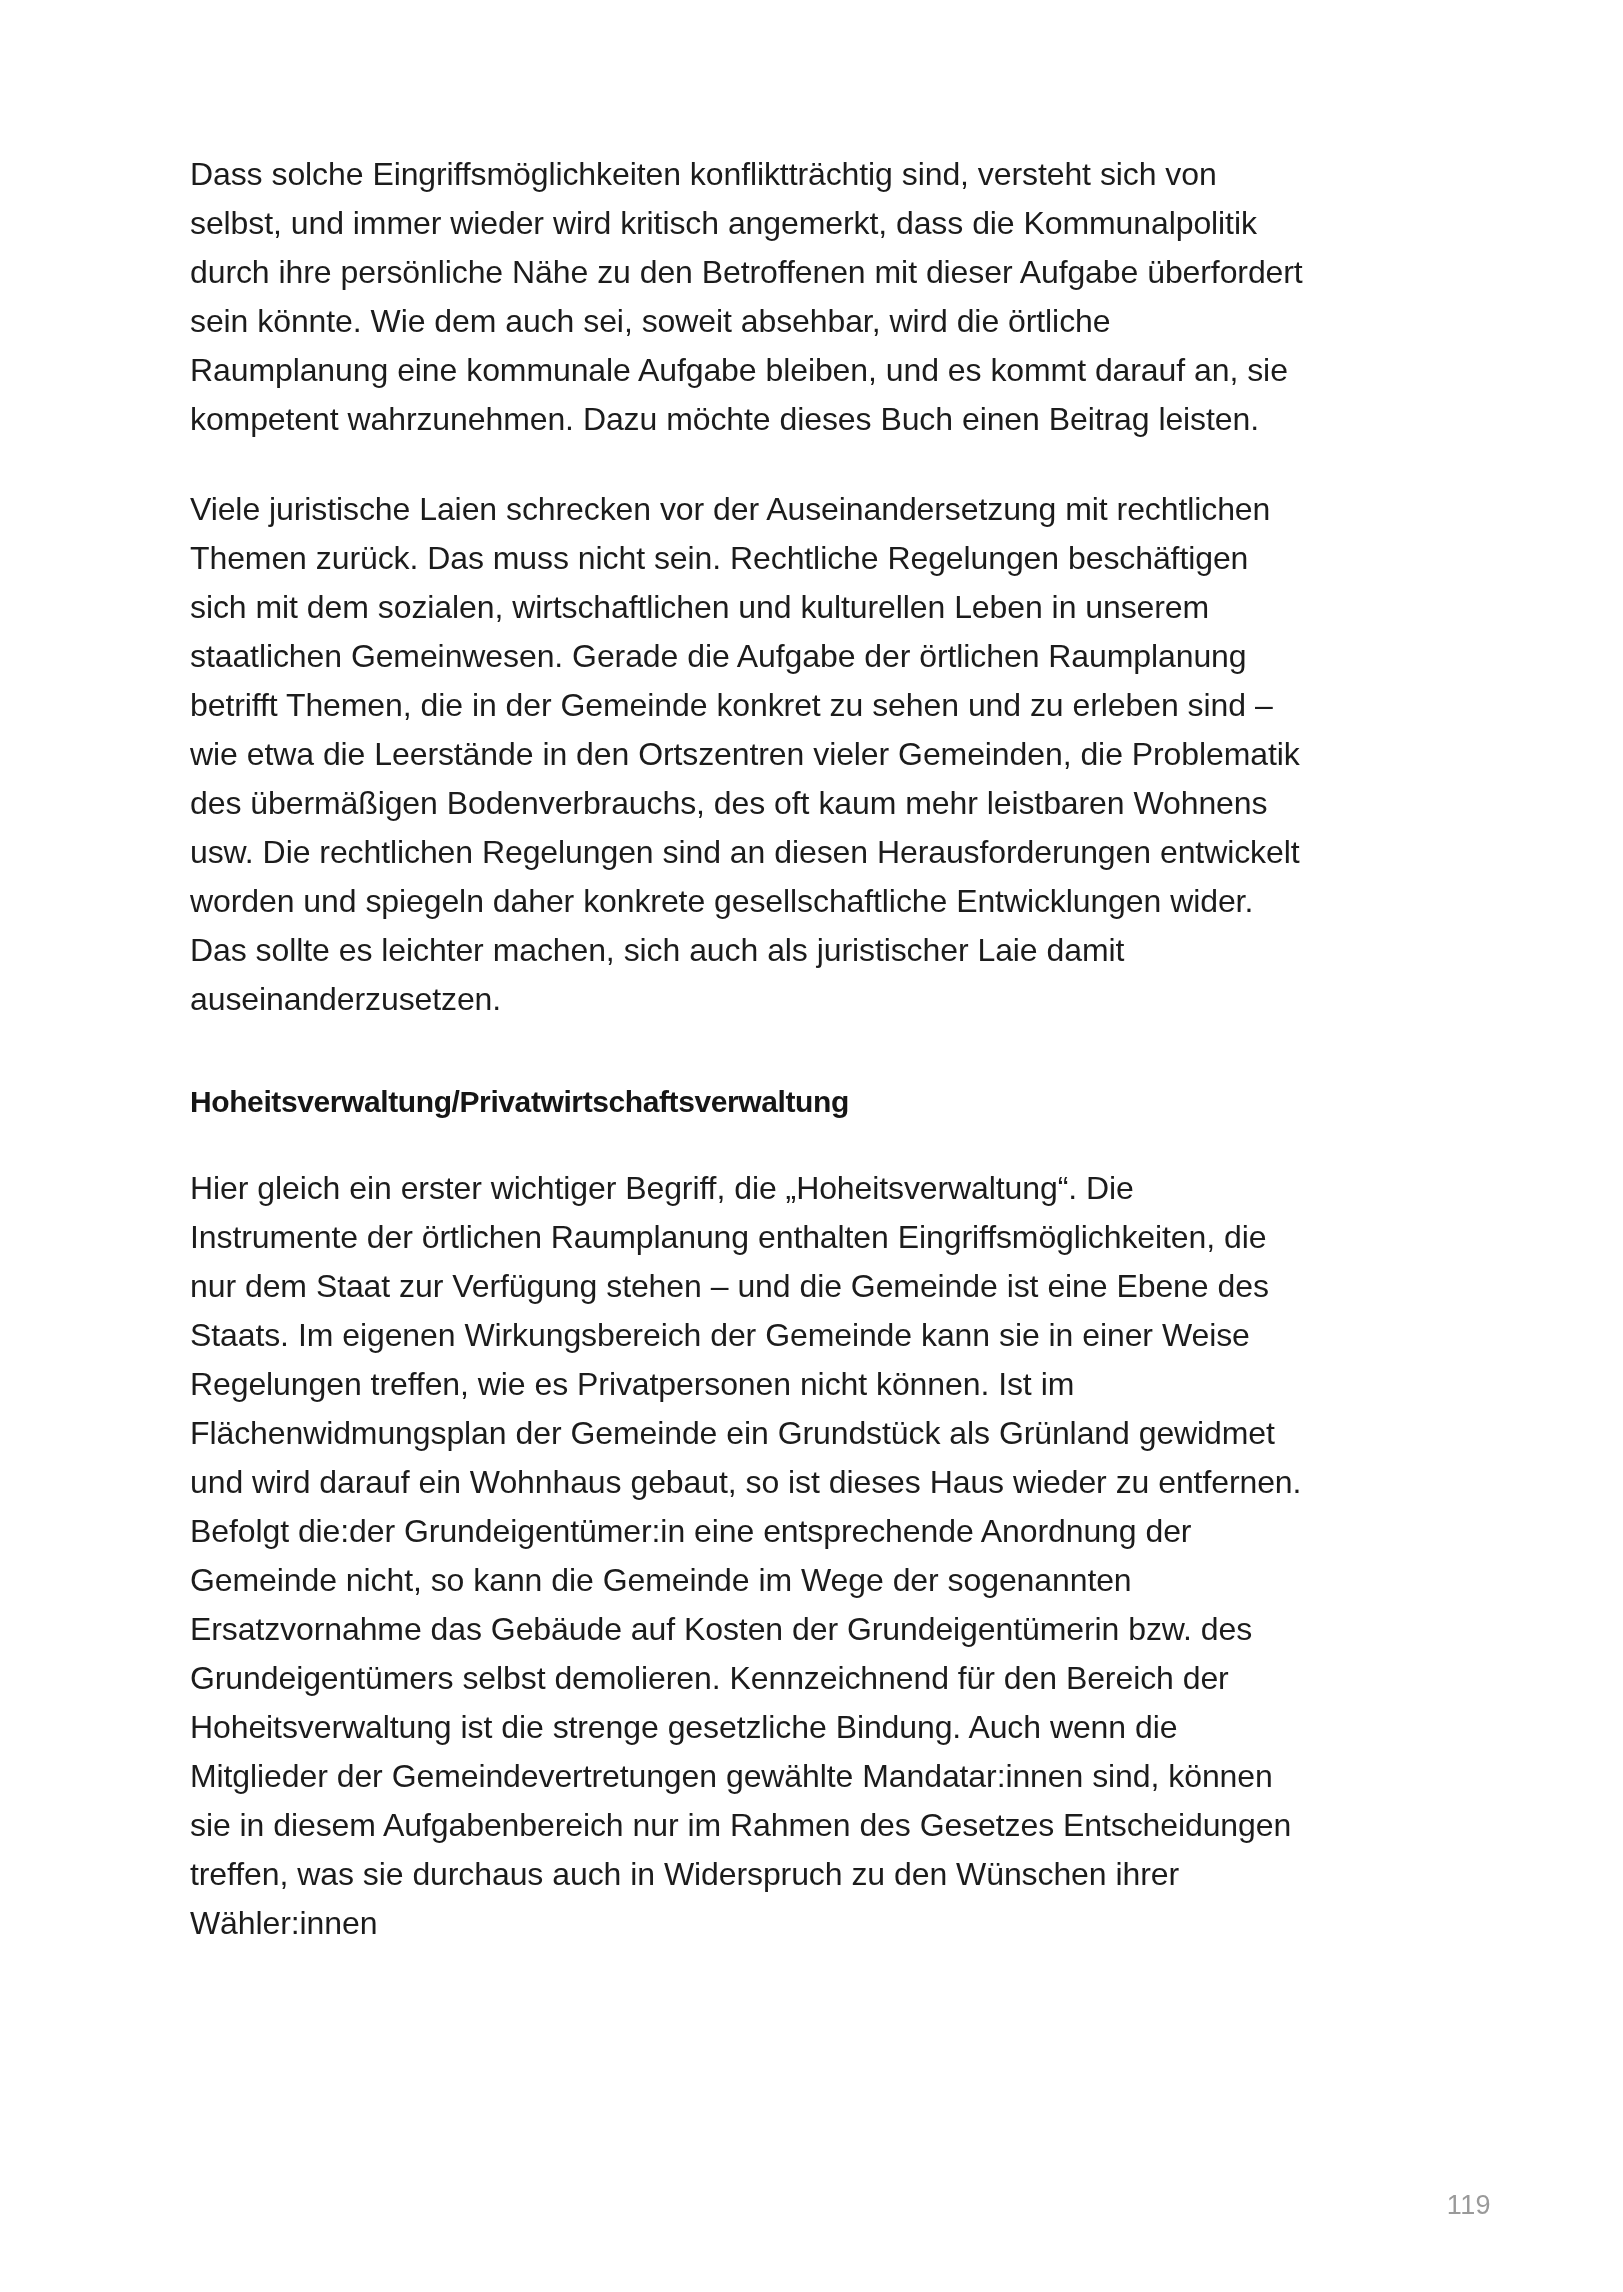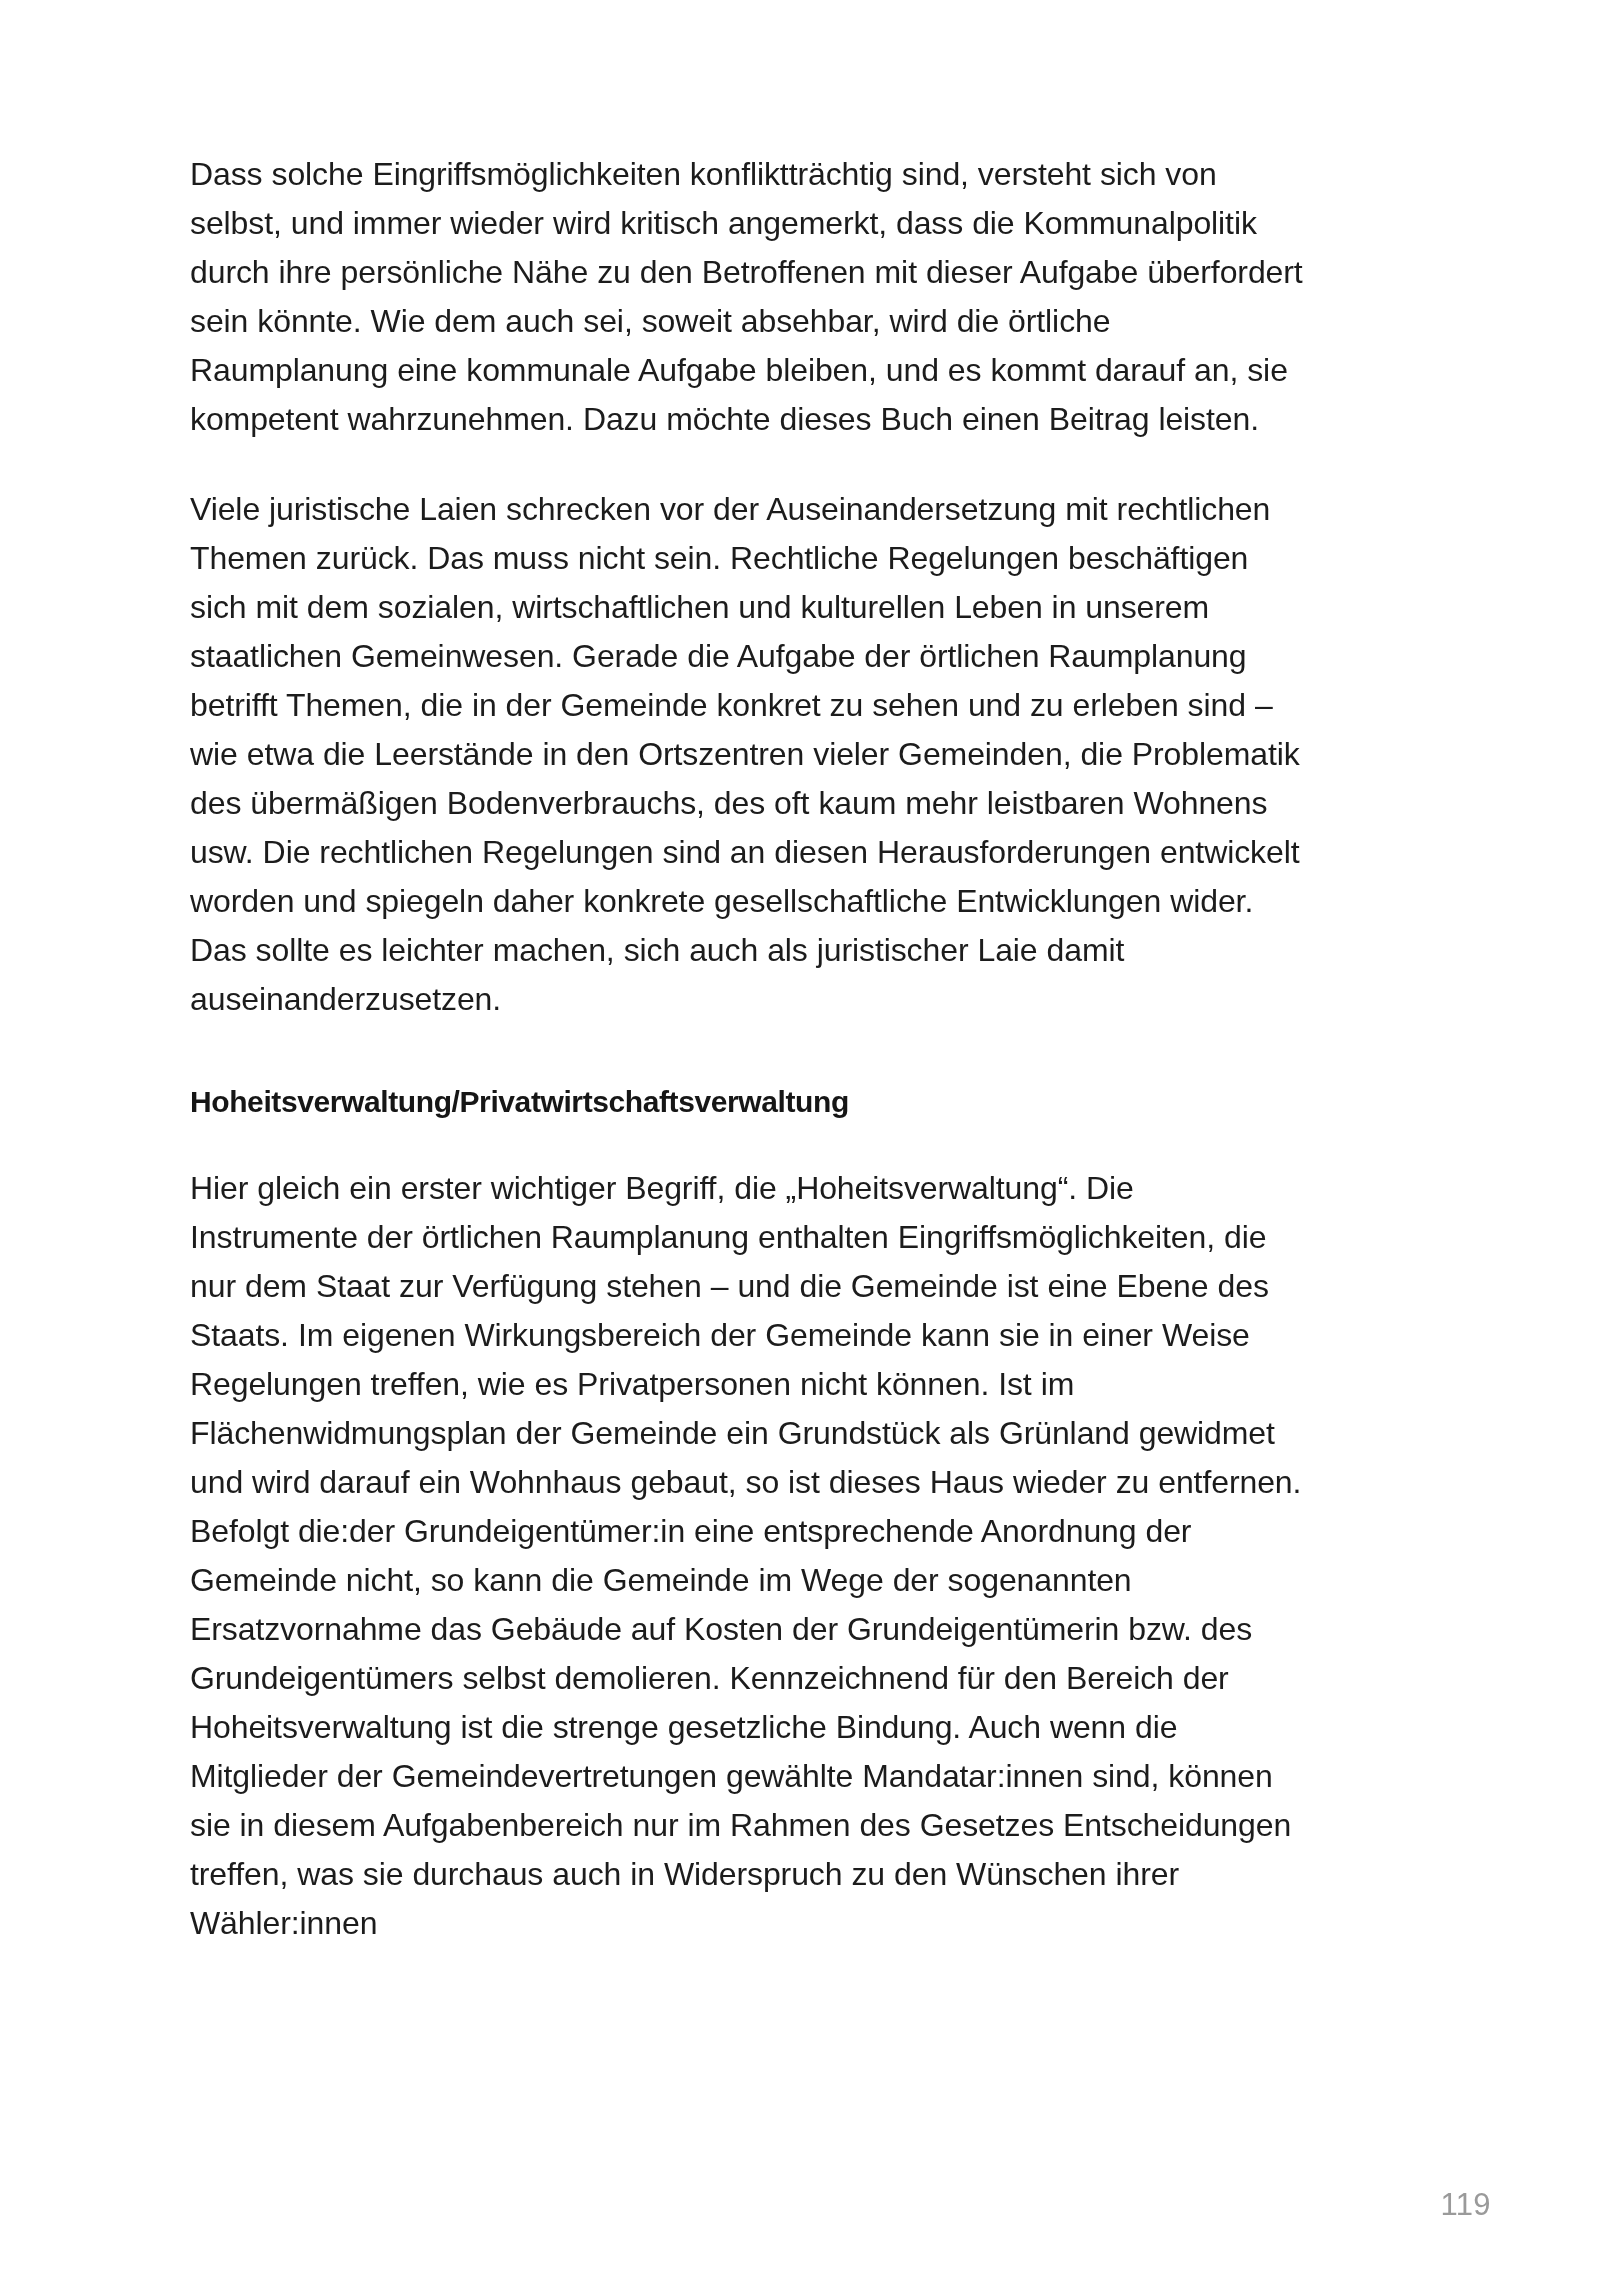--- a/index.html
+++ b/index.html
@@ -47,21 +47,21 @@
     font-weight: bold;
     color: #161616;
     letter-spacing: -0.4px;
   }
 
   .page-number {
     position: absolute;
     right: 133px;
     bottom: 73px;
     font-family: "Liberation Sans", "DejaVu Sans", sans-serif;
-    font-size: 31px;
+    font-size: 27px;
     line-height: 30px;
     color: #9a9a9a;
     letter-spacing: 0.4px;
     text-align: left;
   }
 </style>
 </head>
 <body>
 
 <div class="page">

